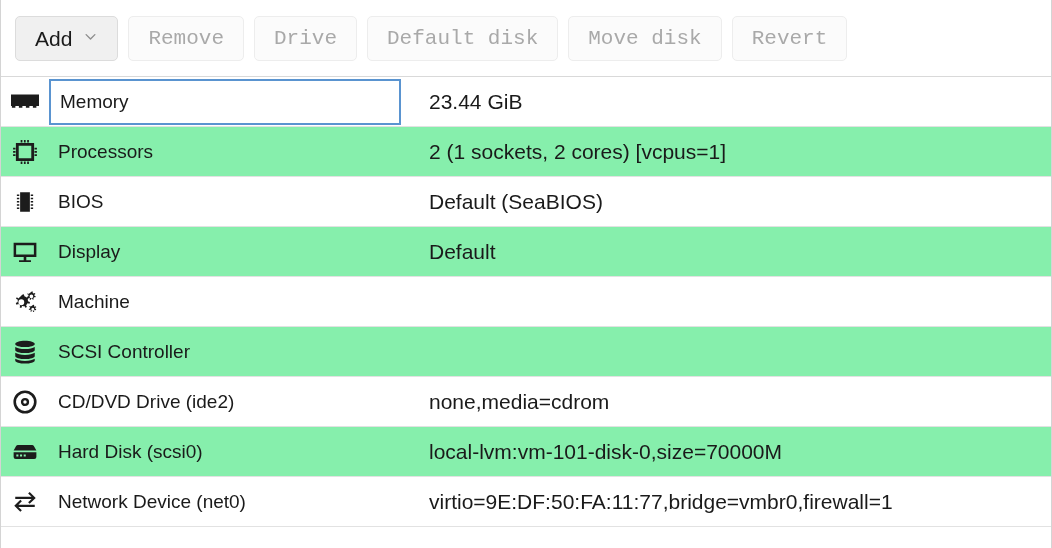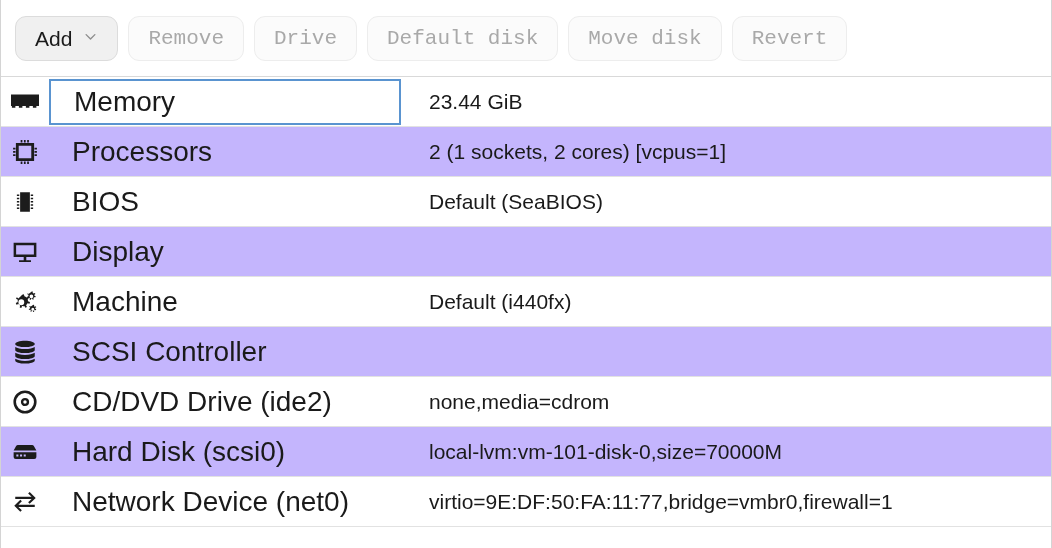--- a/index.html
+++ b/index.html
@@ -33,21 +33,21 @@
     background: #ffffff;
     border-bottom: 1px solid #d9d9d9;
   }
 
   .tbtn {
     height: 45px;
     display: inline-flex;
     align-items: center;
     gap: 11px;
     padding: 0 19px;
-    border-radius: 11px;
+    border-radius: 5px;
     font-size: 21px;
     line-height: 1;
     white-space: nowrap;
     user-select: none;
   }
 
   .tbtn.enabled {
     background: #f0f0f0;
     border: 1px solid #dcdcdc;
     color: #1a1a1a;
@@ -74,41 +74,41 @@
   .rows { position: relative; }
 
   .row {
     position: relative;
     height: 50px;
     display: flex;
     align-items: center;
     border-bottom: 1px solid #e2e2e2;
     background: #ffffff;
   }
-  .row.alt { background: #c4b5fd; }
+  .row.alt { background: #86efac; }
 
   .row-icon {
     width: 48px;
     min-width: 48px;
     height: 50px;
     display: flex;
     align-items: center;
     justify-content: center;
     color: #1c1c1c;
   }
   .row-icon svg { display: block; }
 
   .row-label {
     width: 352px;
     min-width: 352px;
     height: 50px;
     display: flex;
     align-items: center;
-    padding-left: 23px;
-    font-size: 28px;
+    padding-left: 9px;
+    font-size: 19px;
     color: #1a1a1a;
   }
 
   .row.selected .row-label {
     border: 2px solid #5a94d0;
     background: #ffffff;
     height: 46px;
     margin: 2px 0;
   }
 
@@ -188,29 +188,29 @@
         <div class="row-label">BIOS</div>
         <div class="row-value">Default (SeaBIOS)</div>
       </div>
       <div class="row alt">
         <div class="row-icon">
           <svg viewBox="0 0 24 24" width="26" height="26" fill="currentColor">
             <path d="M1.5 3.5h21v13h-21z M3.8 5.8v8.4h16.4V5.8z M10.8 16.5h2.4v3.2h4.3v1.6H6.5v-1.6h4.3z"></path>
           </svg>
         </div>
         <div class="row-label">Display</div>
+        <div class="row-value">Default</div>
       </div>
       <div class="row">
         <div class="row-icon">
           <svg viewBox="0 0 24 24" width="26" height="26" fill="currentColor">
             <path d="M9.4 5.2l1.5-.4.6 1.9a5.6 5.6 0 011.9 1.1l1.7-1 .9 1.3-1.5 1.2c.2.7.3 1.4.2 2.1l1.9.6-.4 1.5-1.9-.3a5.6 5.6 0 01-1.3 1.7l.8 1.8-1.4.7-1-1.7c-.7.2-1.4.2-2.1.1l-.7 1.8-1.5-.5.4-1.9a5.6 5.6 0 01-1.6-1.4l-1.8.7-.6-1.5 1.8-.9c-.1-.7-.1-1.4.1-2.1l-1.7-.9.7-1.4 1.7 1a5.6 5.6 0 011.5-1.5zM8.6 9.5a2.7 2.7 0 100 5.4 2.7 2.7 0 000-5.4z M18.2 2.2l1 .1-.1 1.3c.3.1.6.3.9.6l1.1-.6.5.9-1 .8c.1.3.1.7.1 1l1.2.4-.3 1-1.2-.2c-.2.3-.4.6-.7.8l.4 1.2-.9.4-.6-1.1c-.3.1-.7.1-1 .1l-.4 1.2-1-.3.3-1.2a3.6 3.6 0 01-.9-.9l-1.2.5-.4-1 1.2-.6a3.6 3.6 0 010-1.2l-1.1-.6.4-.9 1.1.6c.3-.3.6-.5.9-.7zM17.9 5.1a1.7 1.7 0 100 3.4 1.7 1.7 0 000-3.4z M19.6 14.6l.9.2-.2 1.1c.3.1.5.3.7.5l1-.4.4.8-.9.6c0 .3 0 .6-.1.9l1 .5-.4.8-1-.3c-.2.2-.4.4-.7.6l.2 1.1-.9.2-.4-1c-.3 0-.6 0-.9-.1l-.5 1-.8-.4.4-1a3 3 0 01-.6-.7l-1.1.3-.2-.9 1.1-.4c0-.3.1-.6.2-.9l-.9-.7.5-.8.9.5c.2-.2.5-.4.8-.5zM19.2 17.2a1.4 1.4 0 100 2.8 1.4 1.4 0 000-2.8z"></path>
           </svg>
         </div>
         <div class="row-label">Machine</div>
-        <div class="row-value">Default (i440fx)</div>
       </div>
       <div class="row alt">
         <div class="row-icon">
           <svg viewBox="0 0 24 24" width="26" height="26" fill="currentColor">
             <path d="M12 1.6c5 0 9 1.3 9 2.9s-4 2.9-9 2.9-9-1.3-9-2.9S7 1.6 12 1.6z M3 7.3c1.7 1.2 5 1.9 9 1.9s7.3-.7 9-1.9v2.8c0 1.6-4 2.9-9 2.9s-9-1.3-9-2.9z M3 12.8c1.7 1.2 5 1.9 9 1.9s7.3-.7 9-1.9v2.8c0 1.6-4 2.9-9 2.9s-9-1.3-9-2.9z M3 18.3c1.7 1.2 5 1.9 9 1.9s7.3-.7 9-1.9v1.5c0 1.6-4 2.9-9 2.9s-9-1.3-9-2.9z"></path>
           </svg>
         </div>
         <div class="row-label">SCSI Controller</div>
       </div>
       <div class="row">

